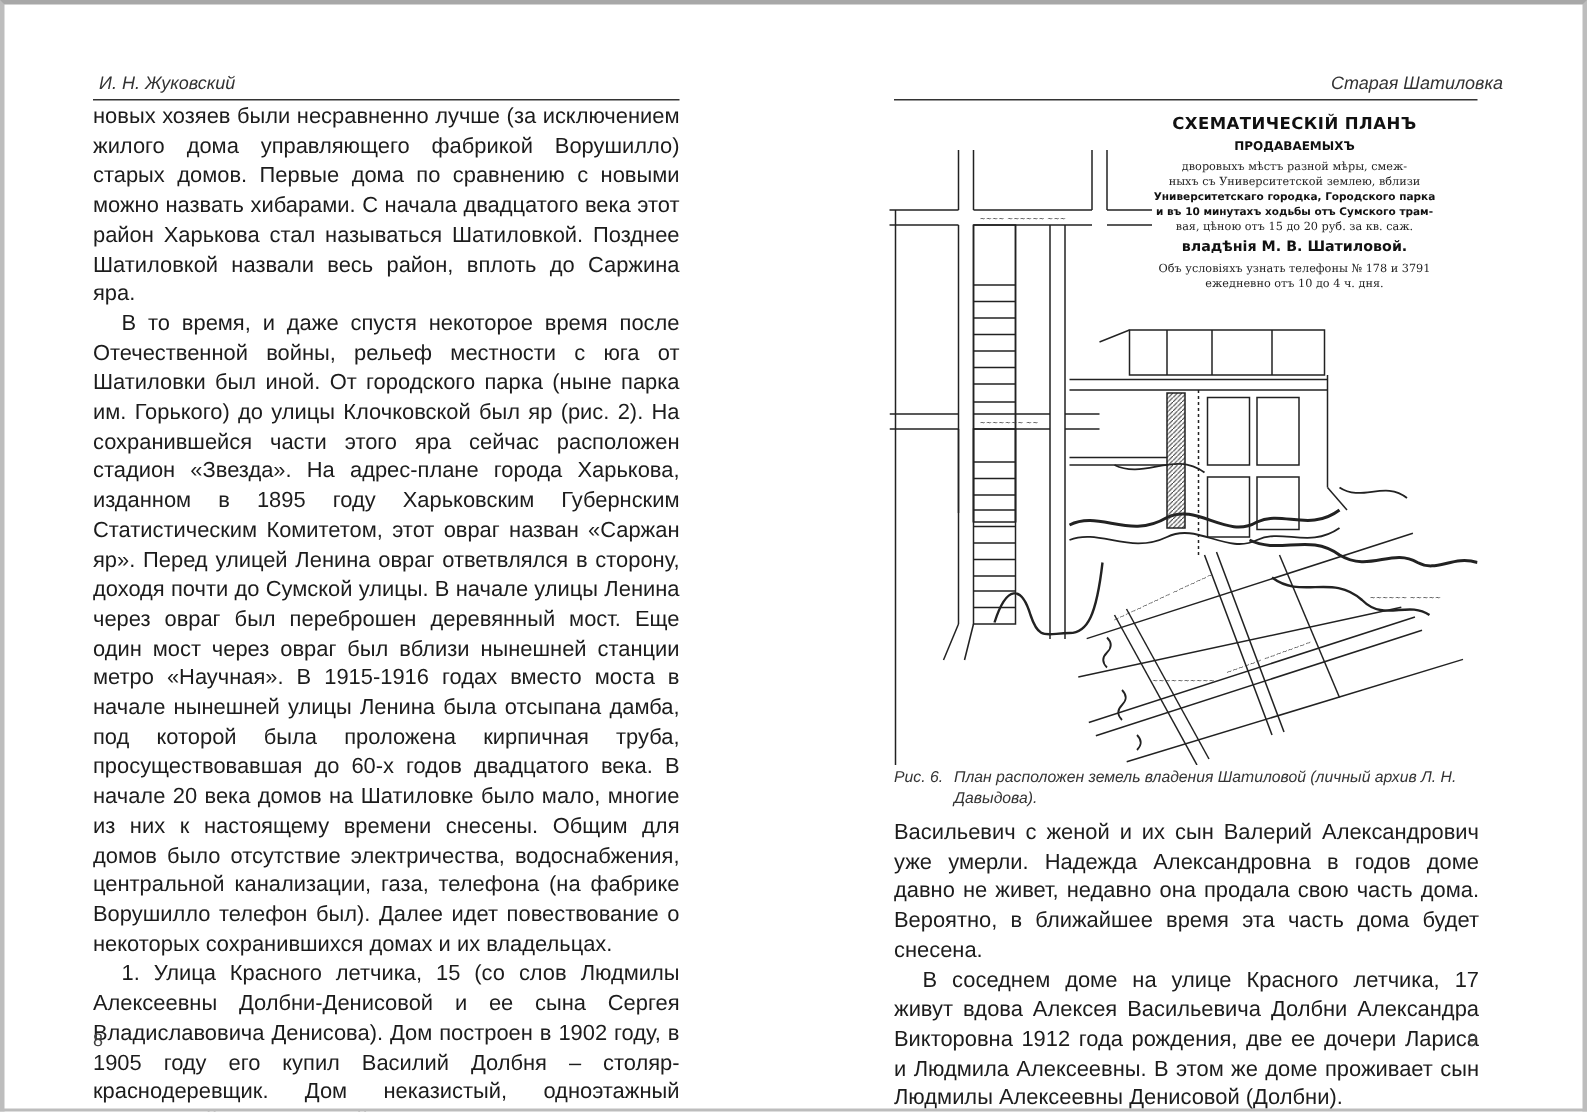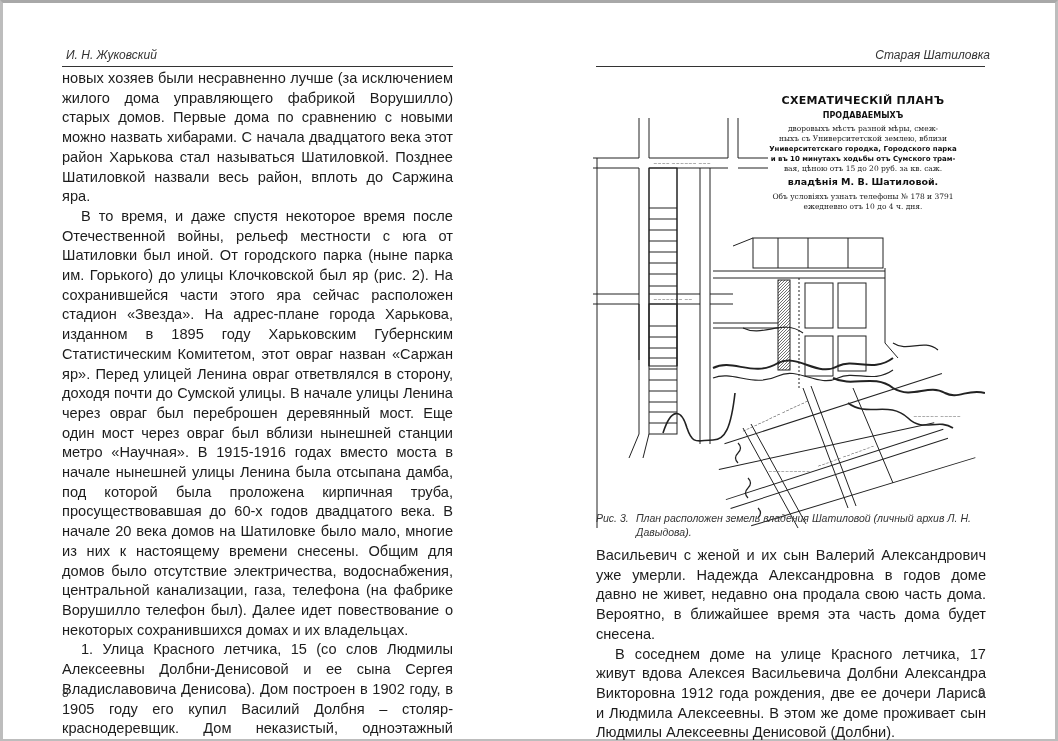--- a/index.html
+++ b/index.html
@@ -13,39 +13,39 @@
       border-right: 3px solid #bdbdbd; border-bottom: 3px solid #bdbdbd;
     }
     .page { position: absolute; top: 0; height: 741px; }
     .page.left { left: 0; width: 529px; }
     .page.right { left: 529px; width: 529px; }
 
     .running-head {
       position: absolute; top: 48px; font-style: italic; font-size: 12px; color: #333;
     }
     .left .running-head { left: 66px; }
-    .right .running-head { right: 68px; text-align: right; }
+    .right .running-head { right: 56px; text-align: right; }
     .rule { position: absolute; top: 66px; height: 1px; background: #333; }
     .left .rule { left: 62px; width: 391px; }
     .right .rule { left: 596px; width: 0; }
     .right .rule { left: 67px; width: 389px; }
 
     .text {
       position: absolute; font-size: 14.6px; line-height: 19.7px; text-align: justify;
       color: #1c1c1c;
     }
     .left .text { left: 62px; top: 69px; width: 391px; }
     .text p { margin: 0; text-indent: 0; }
     .text p.indent { text-indent: 19px; }
 
     .folio { position: absolute; top: 686px; font-size: 12px; color: #444; }
     .left .folio { left: 62px; }
     .right .folio { right: 73px; }
 
-    .figure { position: absolute; left: 64px; top: 88px; width: 392px; height: 440px; }
+    .figure { position: absolute; left: 64px; top: 70px; width: 392px; height: 440px; }
     .figure svg { width: 392px; height: 440px; display: block; }
 
     .caption {
       position: absolute; left: 67px; top: 511px; width: 395px; font-style: italic;
       font-size: 10.5px; line-height: 14px; color: #333;
     }
     .caption .label { position: absolute; left: 0; top: 0; }
     .caption .body { position: absolute; left: 40px; top: 0; width: 350px; }
 
     .right .text { left: 67px; top: 546px; width: 390px; }
@@ -192,21 +192,21 @@
       <path d="M155 390 q5 5 0 10 q-5 5 0 10" stroke-width="1.2"></path>
       <path d="M165 420 q5 5 0 10" stroke-width="1.2"></path>
       <text x="150" y="345" class="map-label" stroke="none" transform="rotate(-25 150 345)">~~~~~~~~~~ ~~~~~~~</text>
       <text x="175" y="385" class="map-label" stroke="none">~~~~~~~~~~</text>
       <text x="225" y="380" class="map-label" stroke="none" transform="rotate(-20 225 380)">~~~~~~ ~~~~~~~~</text>
       <text x="320" y="330" class="map-label" stroke="none">~~~~~~ ~~~~~</text>
     </svg>
   </div>
 
   <div class="caption">
-    <span class="label">Рис. 3.</span>
+    <span class="label">Рис. 6.</span>
     <span class="body">План расположен земель владения Шатиловой (личный архив Л. Н. Давыдова).</span>
   </div>
 
   <div class="text">
     <p>Васильевич с женой и их сын Валерий Александрович уже умерли. Надежда Александровна в годов доме давно не живет, недавно она продала свою часть дома. Вероятно, в ближайшее время эта часть дома будет снесена.</p>
     <p class="indent">В соседнем доме на улице Красного летчика, 17 живут вдова Алексея Васильевича Долбни Александра Викторовна 1912 года рождения, две ее дочери Лариса и Людмила Алексеевны. В этом же доме проживает сын Людмилы Алексеевны Денисовой (Долбни).</p>
   </div>
   <div class="folio">9</div>
 </div>
 

